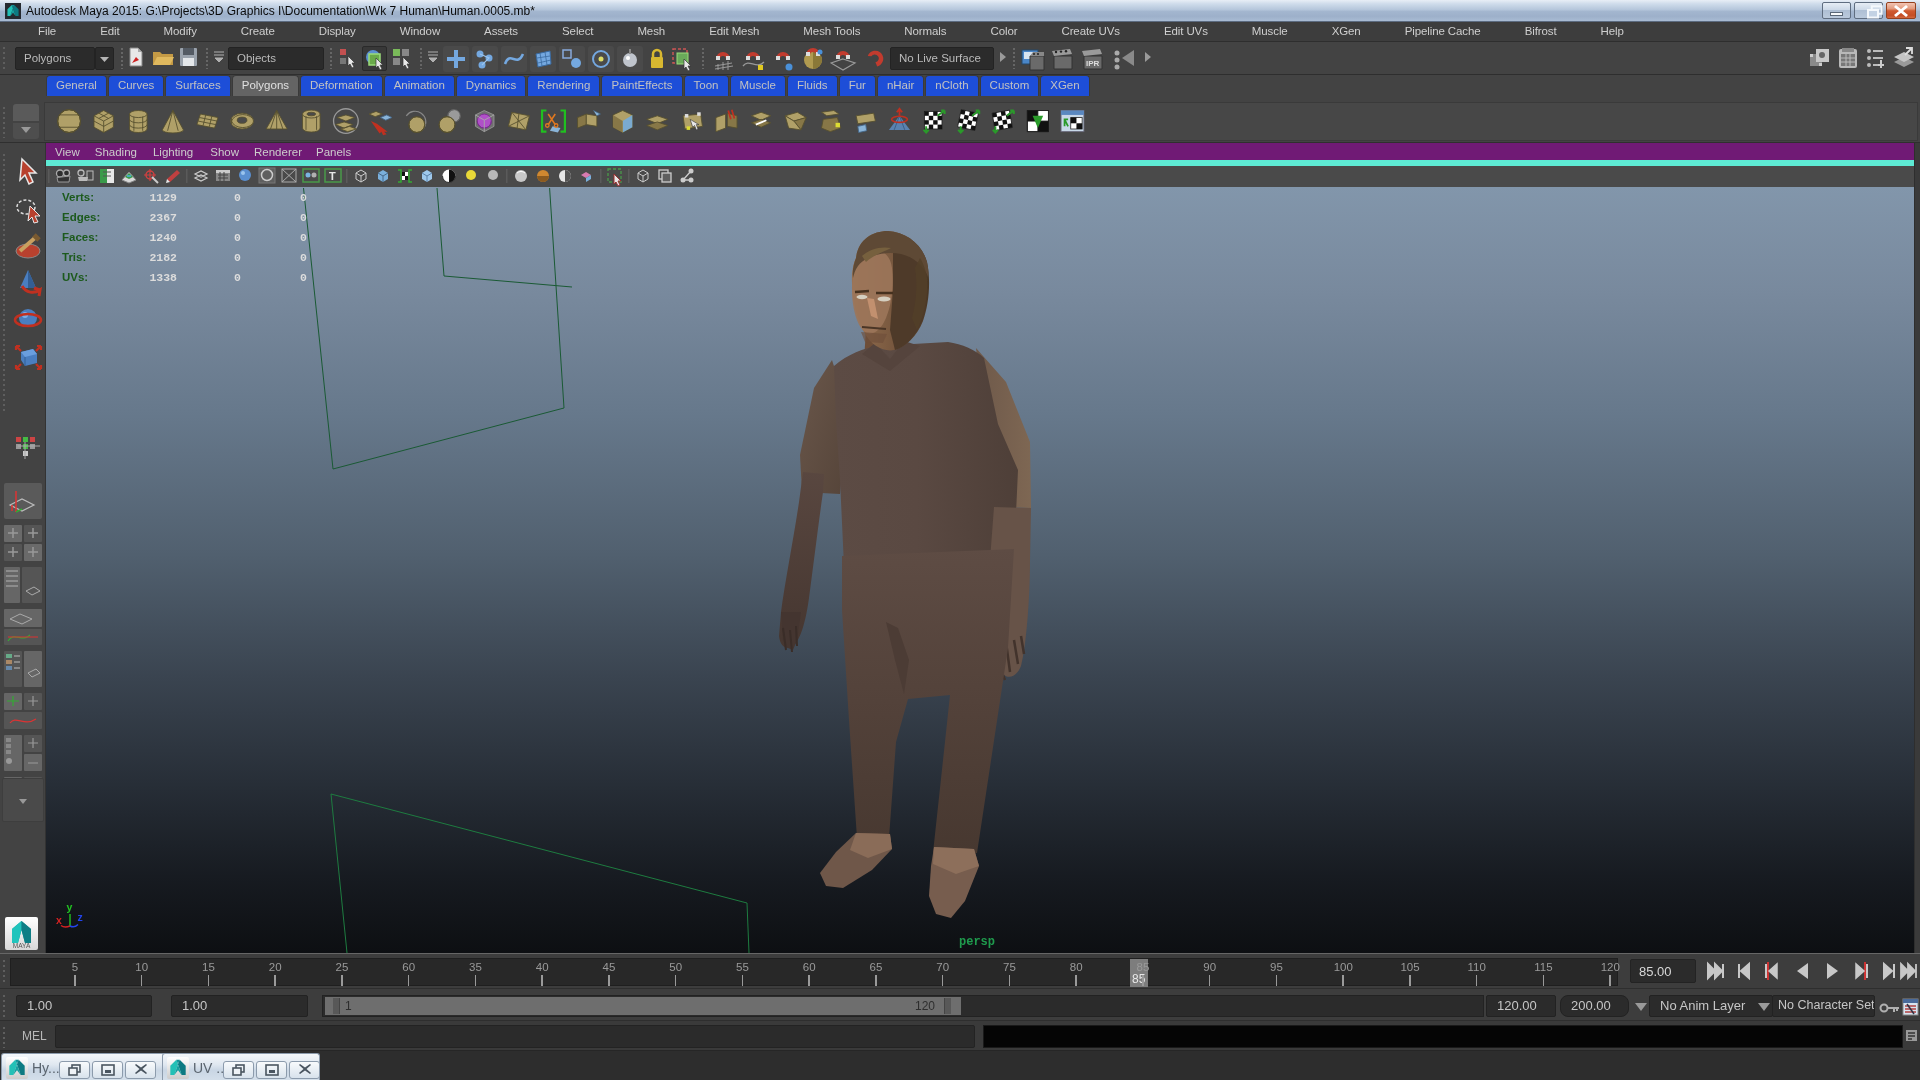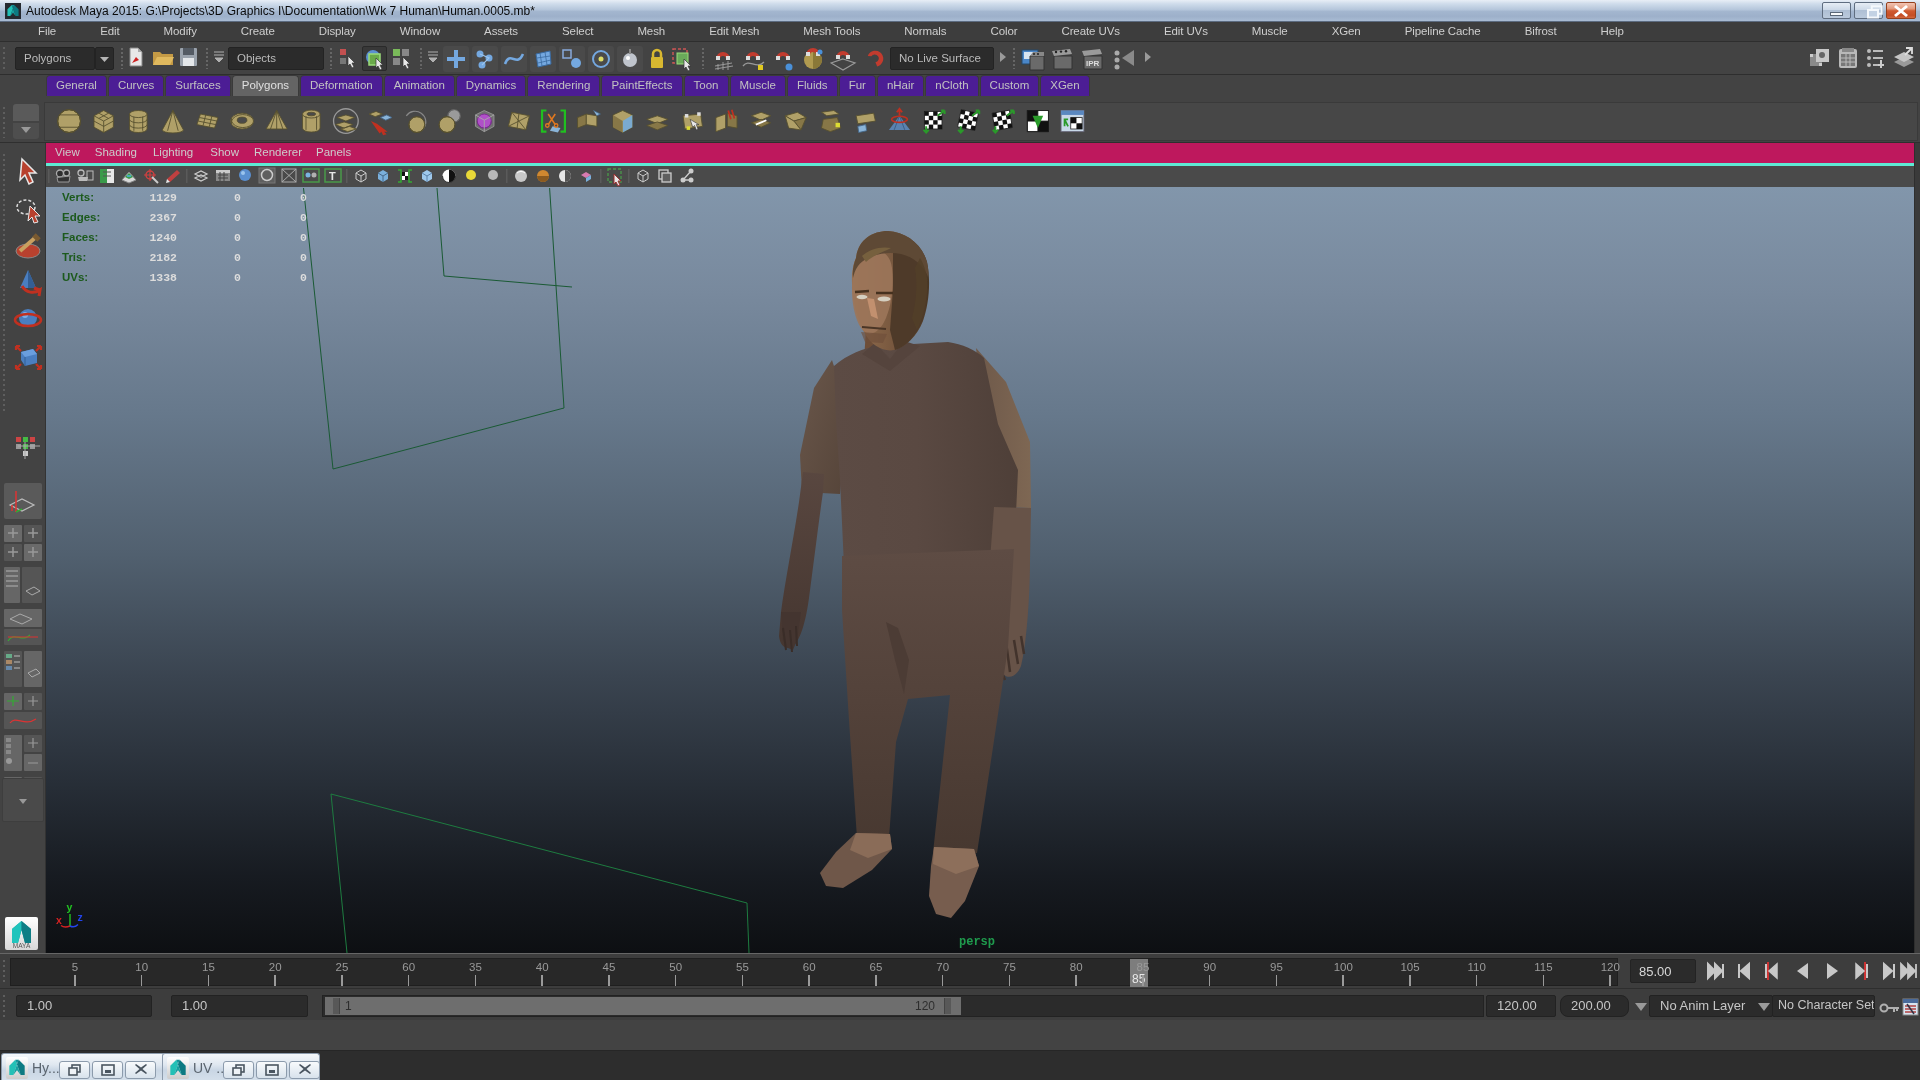--- a/index.html
+++ b/index.html
@@ -25,33 +25,33 @@
 
 #statusbar { left:0; top:42px; width:1920px; height:33px; background:#434343; border-bottom:1px solid #2e2e2e; }
 .grip { width:6px; background:radial-gradient(circle at 2px 2px, #5e5e5e 1px, transparent 1.5px) 0 0/6px 5px repeat; }
 .vsep { width:2px; background:repeating-linear-gradient(#666 0 2px, transparent 2px 4px); }
 .field { background:#2b2b2b; border:1px solid #232323; border-radius:2px; color:#bbbbbb; font-size:13px; }
 .dropbtn { background:#2b2b2b; border:1px solid #232323; border-radius:2px; }
 
 
 #shelftabs { left:0; top:75px; width:1920px; height:25px; background:#434343; }
 .stab { display:inline-block; height:21px; margin-right:1px; padding:3px 9px 0 9px; font-size:11.5px; color:#c2c2c2;
-  background:#4c1d95; border:1px solid #3a3a3a; border-bottom:none; border-radius:4px 4px 0 0; }
+  background:#1d4ed8; border:1px solid #3a3a3a; border-bottom:none; border-radius:4px 4px 0 0; }
 .stab.active { background:#646464; color:#e0e0e0; }
 
 
 #shelf { left:0; top:100px; width:1920px; height:43px; background:#434343; border-bottom:1px solid #2f2f2f; }
 #shelfinner { left:44px; top:2px; width:1874px; height:39px; background:#474747; border:1px solid #3a3a3a; }
 
 
 #toolbox { left:0; top:143px; width:46px; height:810px; background:#434343; border-right:1px solid #333; }
 .tbtn { position:absolute; left:12px; width:33px; height:33px; border-radius:3px; }
 
 
-#panelmenu { left:46px; top:143px; width:1874px; height:23px; background:#be185d; color:#cccccc; font-size:11.5px; border-bottom:3px solid #5eead4;}
+#panelmenu { left:46px; top:143px; width:1874px; height:23px; background:#701a75; color:#cccccc; font-size:11.5px; border-bottom:6px solid #5eead4;}
 #panelmenu span { display:inline-block; padding:3px 0 0 0; }
 #paneltools { left:46px; top:166px; width:1874px; height:21px; background:#4a4a4a; }
 
 
 #viewport { left:46px; top:187px; width:1868px; height:766px;
   background:linear-gradient(#8296ab 0%, #78899d 14%, #66788b 30%, #51606f 48%, #3a4450 64%, #272e37 78%, #171b21 90%, #0d0f12 100%); }
 .hudlab { position:absolute; color:#1c5a1c; font-weight:bold; font-size:11.5px; }
 .hudnum { position:absolute; color:#dcdcdc; font-weight:bold; font-size:11.5px; text-align:right; width:40px;font-family:Liberation Mono, monospace; }
 
 
@@ -1014,20 +1014,30 @@
         <path d="M8 6 L20 6 M15 6 L15 10 M18 6 L18 9" stroke="#b0b0b0" stroke-width="2"></path>
       </svg>
     <svg class="abs" style="left:1902px;top:9px;" width="17" height="18">
         <rect x="1" y="1" width="15" height="16" fill="#d8e4f0" stroke="#888"></rect>
         <rect x="1" y="1" width="15" height="4" fill="#4a6a9a"></rect>
         <path d="M3 8 L14 8 M3 11 L14 11 M3 14 L14 14" stroke="#b04040" stroke-width="1.5"></path>
         <path d="M5 6 L12 16" stroke="#334" stroke-width="1.5"></path>
       </svg>
   </div>
 
+  <div id="cmdrow" class="abs">
+    <div class="abs grip" style="left:2px;top:5px;height:22px;"></div>
+    <div class="abs" style="left:22px;top:8px;color:#b8b8b8;font-size:12px;">MEL</div>
+    <div class="abs" style="left:55px;top:4px;width:920px;height:23px;background:#2b2b2b;border:1px solid #232323;border-radius:2px;"></div>
+    <div class="abs" style="left:983px;top:4px;width:920px;height:23px;background:#050505;border:1px solid #1a1a1a;"></div>
+    <svg class="abs" style="left:1905px;top:8px;" width="13" height="13">
+        <rect x="1" y="1" width="11" height="11" fill="#999"></rect>
+        <path d="M3 4 L10 4 M3 7 L10 7 M3 10 L7 10" stroke="#333" stroke-width="1.3"></path>
+      </svg>
+  </div>
 
   <div id="taskbar" class="abs">
     <div class="twin" style="left:1px;width:185px;">
       <div class="abs" style="left:4px;top:3px;width:22px;height:22px;background:linear-gradient(#fff,#ccc);border-radius:2px;">
         <svg width="22" height="22" viewBox="0 0 33 33">
             <path d="M5 27 L5 13 L14 4 L16.5 11 L11 27 Z" fill="#23c0b6"></path>
             <path d="M28 27 L28 13 L19 4 L16.5 11 L22 27 Z" fill="#0d7a82"></path>
             <path d="M14 4 L19 4 L16.5 11 Z" fill="#11939a"></path>
             <path d="M16.5 11 L11 27 L16.5 20 L22 27 Z" fill="#17a0a0"></path>
           </svg></div>

